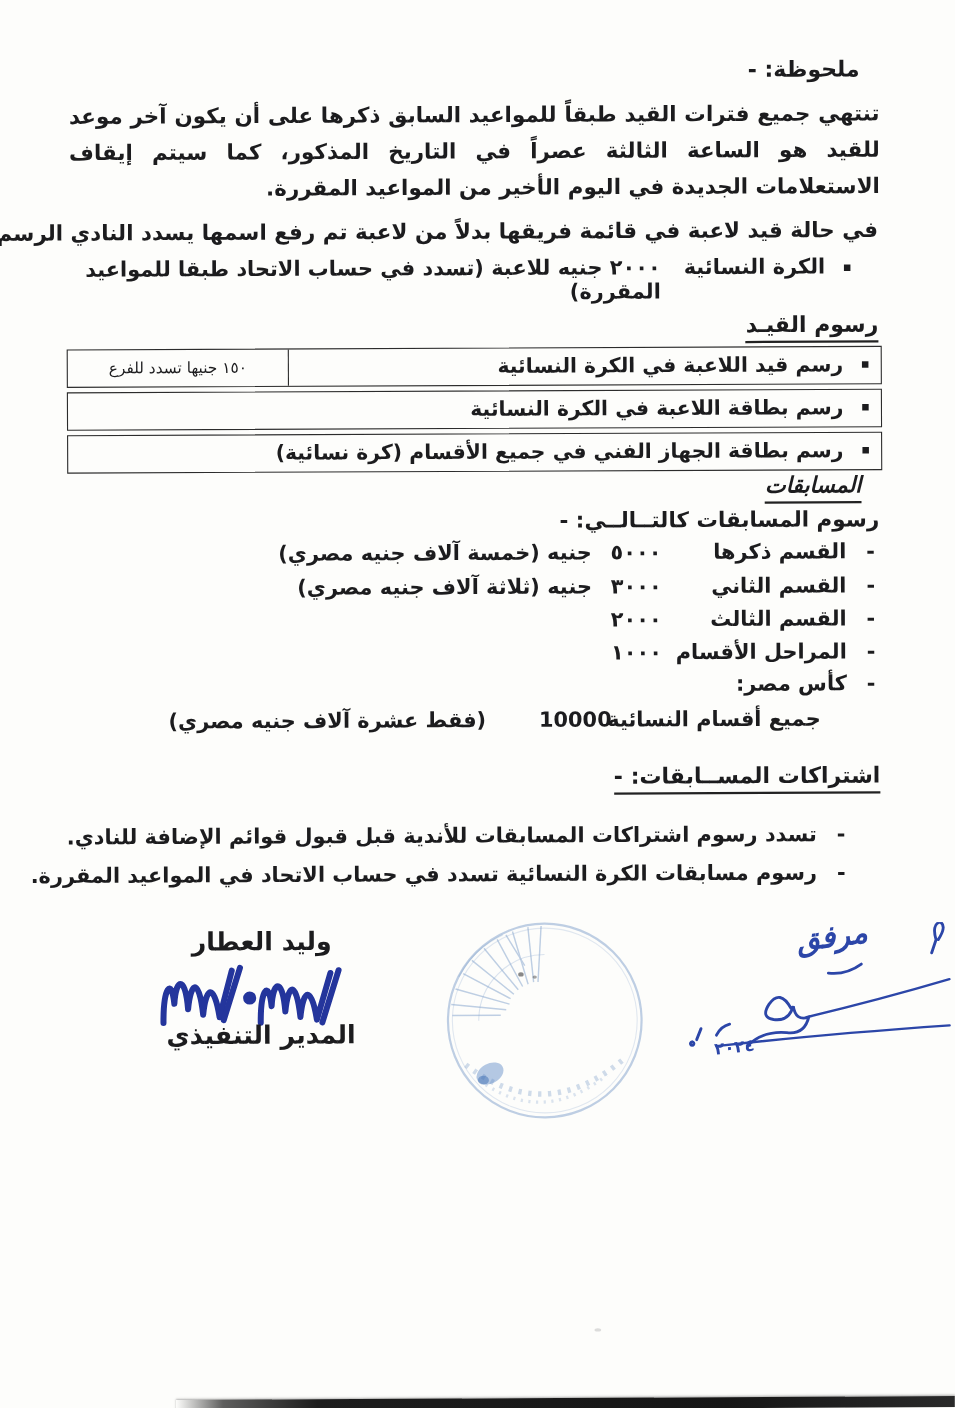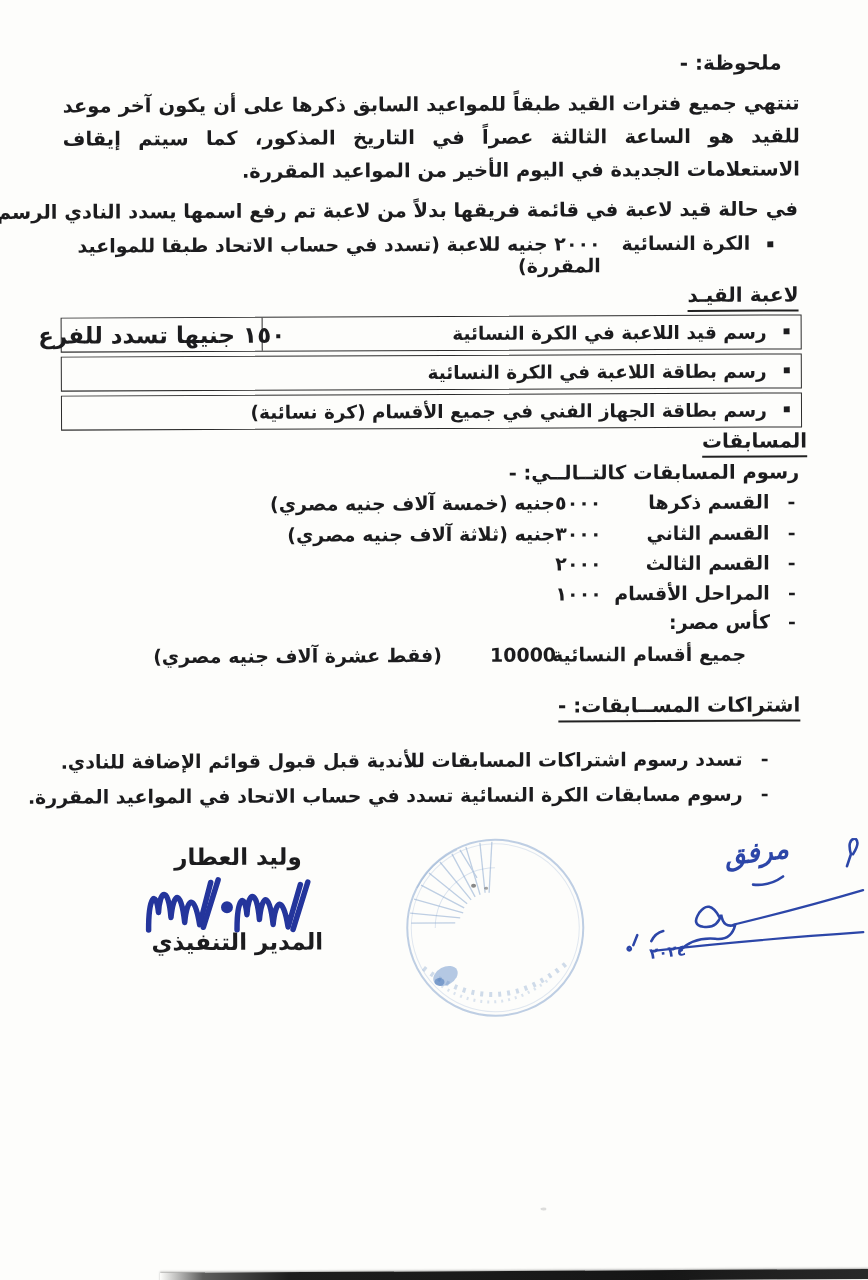--- a/index.html
+++ b/index.html
@@ -24,27 +24,27 @@
   
   .fee-table{width:741px;}
   .fee-row{
     display:flex;direction:rtl;height:33px;margin-bottom:4px;
     border:1.8px solid #2c2c2c;background:#fdfdfb;align-items:center;
   }
   .fee-desc{flex:1;display:flex;direction:rtl;align-items:center;padding-right:10px;
     font-size:18.5px;font-weight:bold;white-space:nowrap;}
   .fee-amt{width:200px;border-left:none;border-right:1.8px solid #2c2c2c;
     align-self:stretch;display:flex;align-items:center;justify-content:center;
-    font-size:23px;font-weight:bold;white-space:nowrap;direction:rtl;text-align:right;}
+    font-size:14px;font-weight:normal;white-space:nowrap;direction:rtl;text-align:right;}
   .fee-table .fee-row .fee-amt{order:2;}
   
   .comp-row{display:flex;direction:rtl;align-items:baseline;font-size:19px;font-weight:bold;white-space:nowrap;}
   .dash{width:26px;}
   .comp-label{width:168px;}
-  .comp-amt{margin-left:0;}
+  .comp-amt{margin-left:17px;}
   .sub-row{display:flex;direction:rtl;align-items:baseline;font-size:19px;font-weight:bold;white-space:nowrap;}
   .sig-name{font-size:23px;font-weight:bold;text-align:center;width:230px;}
   .sig-title{font-size:23px;font-weight:bold;text-align:center;width:260px;}
   .speck{position:absolute;border-radius:50%;}
   .scanband{
     position:absolute;left:160px;right:-6px;bottom:1px;height:10px;
     background:linear-gradient(to right, rgba(40,40,40,0), rgba(40,40,40,.75) 6%, #1d1d1d 18%, #161616 70%, #2a2a2a);
     transform:rotate(-0.3deg);transform-origin:right center;
     box-shadow:0 -1px 2px rgba(90,90,90,.45);
   }
@@ -57,21 +57,21 @@
   <div class="abs rtl heading" style="top:52px;right:84px;">ملحوظة: -</div>
   <div class="abs rtl note-body" style="top:88px;right:66px;">تنتهي جميع فترات القيد طبقاً للمواعيد السابق ذكرها على أن يكون آخر موعد للقيد هو الساعة الثالثة عصراً في التاريخ المذكور، كما سيتم إيقاف الاستعلامات الجديدة في اليوم الأخير من المواعيد المقررة.</div>
 
   <div class="abs rtl line" style="top:199px;right:68px;">في حالة قيد لاعبة في قائمة فريقها بدلاً من لاعبة تم رفع اسمها يسدد النادي الرسم التالي:</div>
   <div class="abs bullet-row" style="top:233px;right:92px;">
     <span class="sq">▪</span>
     <span style="width:152px;">الكرة النسائية</span>
     <span>٢٠٠٠ جنيه للاعبة (تسدد في حساب الاتحاد طبقا للمواعيد المقررة)</span>
   </div>
 
-  <div class="abs rtl heading underline" style="top:284px;right:68px;">لاعبة القيـد</div>
+  <div class="abs rtl heading underline" style="top:284px;right:68px;">رسوم القيـد</div>
   <div class="abs fee-table" style="top:316px;left:62px;">
     <div class="fee-row">
       <div class="fee-desc">
         <span class="sq">▪</span>
         <span>رسم قيد اللاعبة في الكرة النسائية</span>
       </div>
       <div class="fee-amt">١٥٠ جنيها تسدد للفرع</div>
     </div>
     <div class="fee-row">
       <div class="fee-desc">
@@ -80,21 +80,21 @@
       </div>
     </div>
     <div class="fee-row">
       <div class="fee-desc">
         <span class="sq">▪</span>
         <span>رسم بطاقة الجهاز الفني في جميع الأقسام (كرة نسائية)</span>
       </div>
     </div>
   </div>
 
-  <div class="abs rtl heading underline" style="top:430px;right:60px;">المسابقات</div>
+  <div class="abs rtl heading underline" style="top:430px;right:84px;font-style:italic;">المسابقات</div>
   <div class="abs rtl line" style="top:462px;right:68px;">رسوم المسابقات كالتــالــي: -</div>
 
   <div class="abs comp-row" style="top:492px;right:72px;">
     <span class="dash">-</span>
     <span class="comp-label">القسم ذكرها</span>
     <span class="comp-amt">٥٠٠٠</span>
     <span>جنيه (خمسة آلاف جنيه مصري)</span>
   </div>
   <div class="abs comp-row" style="top:523px;right:72px;">
     <span class="dash">-</span>

